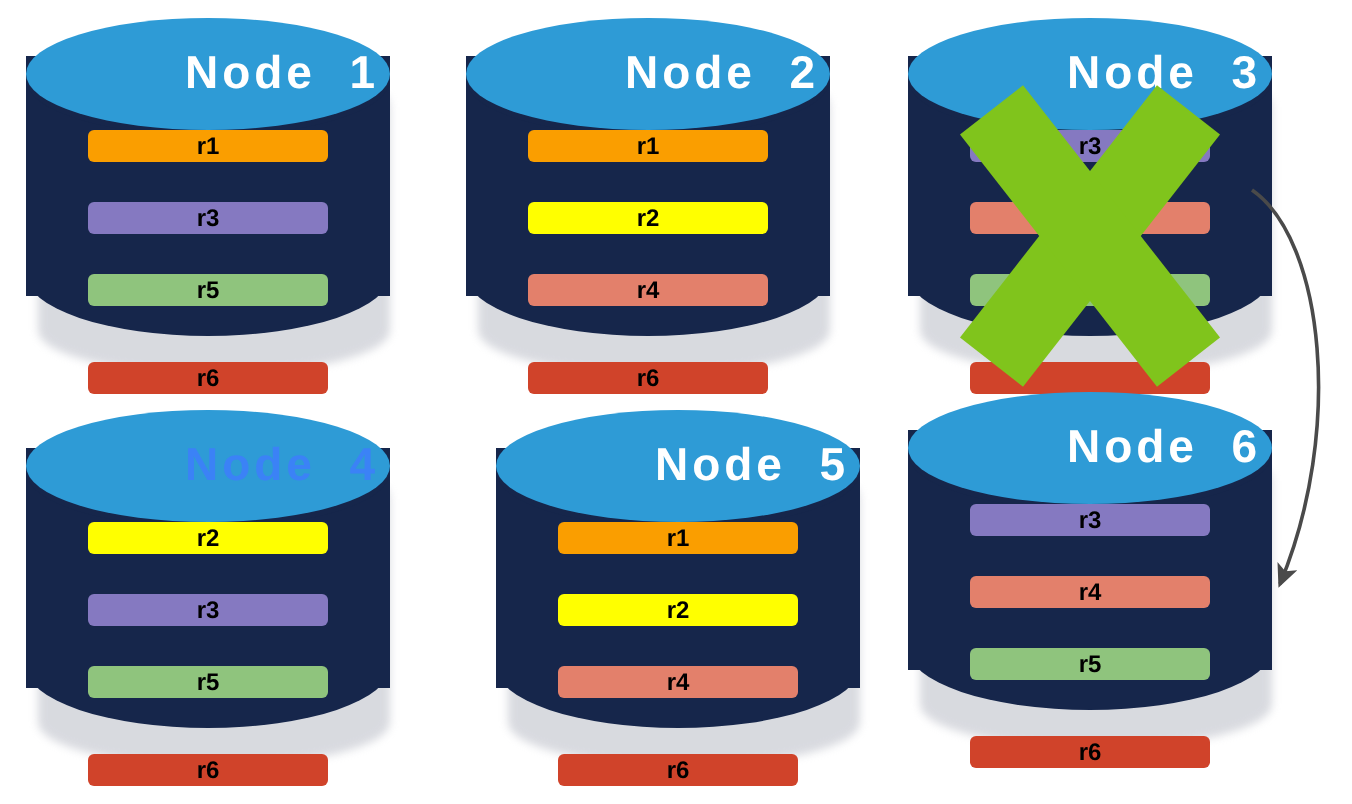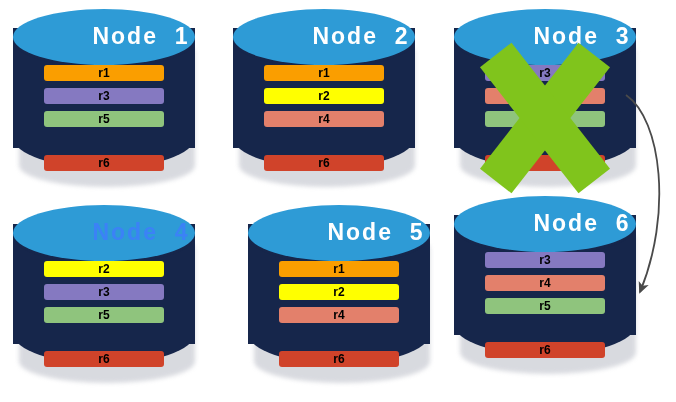--- a/index.html
+++ b/index.html
@@ -85,21 +85,21 @@
   
   .records {
     position: absolute;
     left: 31px;
     top: 56px;
     width: 120px;
   }
   .rec {
     position: relative;
     height: 16px;
-    margin-bottom: 7px;
+    margin-bottom: 20px;
     border-radius: 3px;
     text-align: center;
     line-height: 16px;
     font-size: 12px;
     font-weight: bold;
     color: #000000;
   }
   .rec:last-child { margin-bottom: 0; margin-top: 28px; }
 
   

